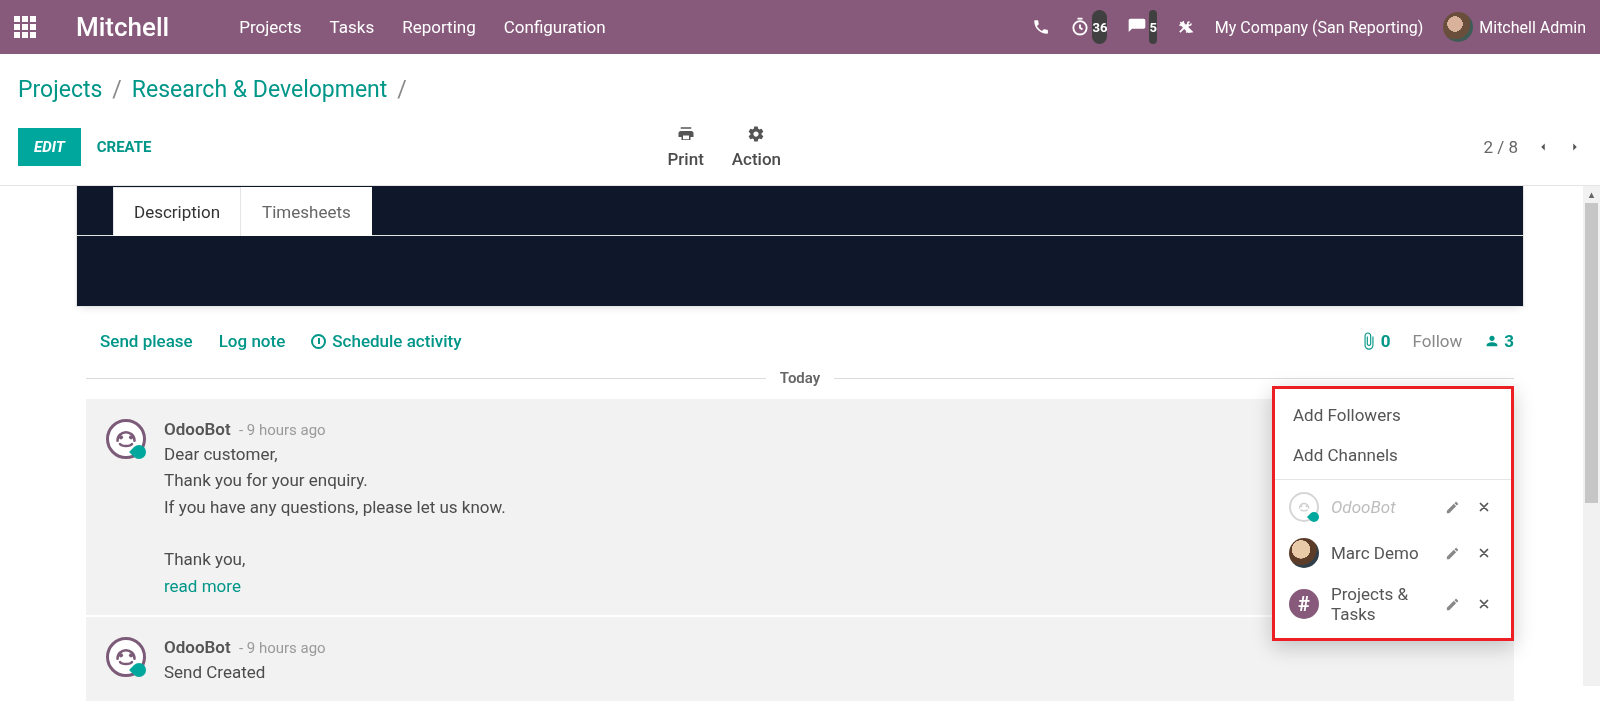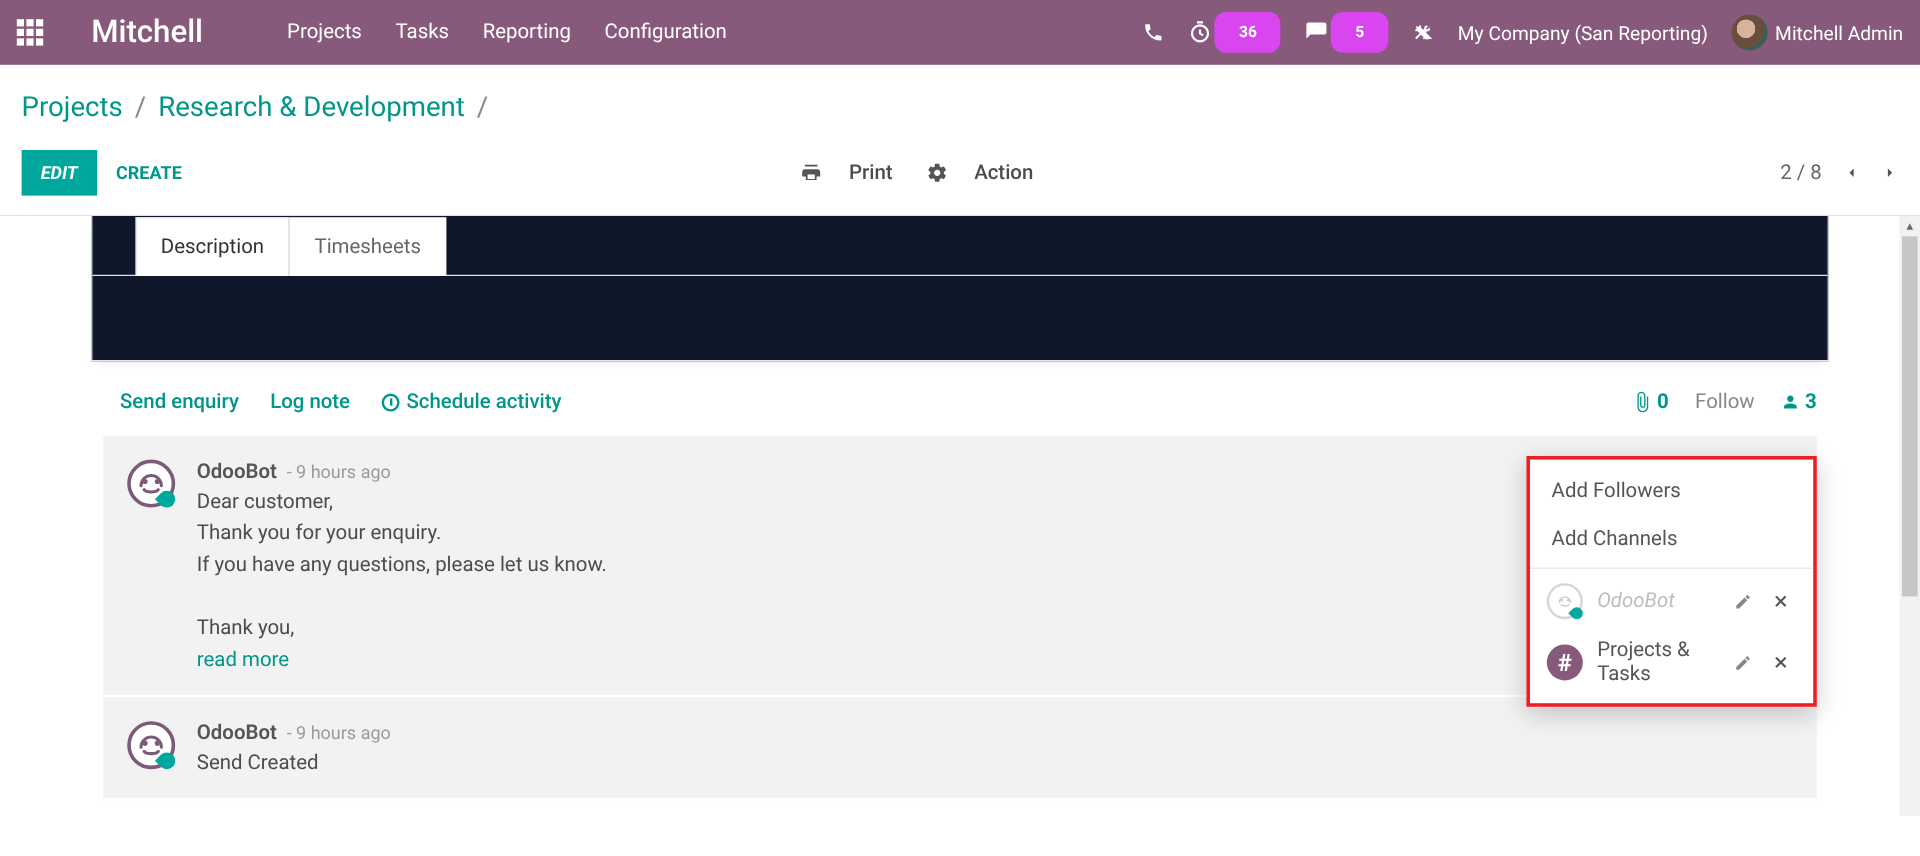--- a/index.html
+++ b/index.html
@@ -6,33 +6,33 @@
   body { width:1600px; height:713px; background:#fff; color:#4c4c4c; overflow:hidden; position:relative; }
   
   .header { height:54px; background:#875a7b; display:flex; align-items:center; color:#fff; padding:0 14px; }
   .apps-icon { width:22px; height:22px; display:grid; grid-template-columns:repeat(3,6px); grid-template-rows:repeat(3,6px); gap:2px; margin-right:40px; cursor:pointer; }
   .apps-icon span { background:#fff; width:6px; height:6px; }
   .brand { font-size:26px; font-weight:500; margin-right:70px; }
   .nav { display:flex; gap:28px; font-size:17px; }
   .nav-item { cursor:pointer; }
   .header-right { margin-left:auto; display:flex; align-items:center; gap:20px; font-size:16px; }
   .hr-icon { cursor:pointer; display:flex; align-items:center; }
-  .badge-pill { background:#d946ef; color:#fff; border-radius:10px; padding:0 20px; font-size:13px; font-weight:bold; height:34px; display:inline-flex; align-items:center; margin-left:2px; }
+  .badge-pill { background:#404040; color:#fff; border-radius:10px; padding:0 0; font-size:13px; font-weight:bold; height:34px; display:inline-flex; align-items:center; margin-left:2px; }
   .avatar-img { width:30px; height:30px; border-radius:50%; background:#b28a9e; margin-right:6px; display:inline-block; background:radial-gradient(circle at 40% 40%, #d8b29a 0 30%, #6a4e3c 31% 60%, #3e5b55 61% 100%); }
   
   .subhead { padding:22px 18px 0 18px; }
   .breadcrumb { font-size:23px; display:flex; align-items:center; gap:10px; flex-wrap:wrap; }
   .breadcrumb a { color:#009688; text-decoration:none; cursor:pointer; }
   .breadcrumb .sep { color:#888; }
   .breadcrumb .current { color:#888; }
   .controls { display:flex; align-items:center; margin-top:22px; }
   .btn-edit { background:#00a79d; color:#fff; font-weight:bold; padding:10px 16px; font-size:15px; border:none; cursor:pointer;font-style:italic; }
   .btn-create { color:#009688; font-weight:bold; padding:10px 16px; font-size:15px; background:none; border:none; cursor:pointer; }
   .mid-actions { margin-left:500px; display:flex; align-items:center; gap:28px; color:#4c4c4c; font-size:17px; }
-  .mid-actions .act { cursor:pointer; display:flex; align-items:center; gap:22px; font-weight:500; }
+  .mid-actions .act { cursor:pointer; display:flex; align-items:center; gap:6px; font-weight:500;flex-direction:column; }
   .pager { margin-left:auto; display:flex; align-items:center; gap:18px; color:#666; font-size:17px; }
   .pager .chev { cursor:pointer; font-size:20px; color:#555; }
   .break-line { border-bottom:1px solid #e5e5e5; margin-top:16px; }
   
   .content-wrap { position:relative; height:calc(713px - 54px - 104px); overflow:visible; }
   .sheet { margin:0 76px; border:1px solid #e5e5e5; border-top:none; box-shadow:0 4px 8px -4px rgba(0,0,0,.15); background:#0f172a; }
   .tabs { display:flex; border-bottom:1px solid #e5e5e5; padding-left:36px; }
   .tab { padding:14px 20px 14px; font-size:17px; color:#666; border:1px solid transparent; border-bottom:none; cursor:pointer; position:relative; top:1px; background:#fff; }
   .tab.active { border-color:#e5e5e5; color:#333; background:#fff; }
   .tab-body { height:70px; }
@@ -185,21 +185,21 @@
 
   <div class="sheet">
     <div class="tabs">
       <div class="tab active">Description</div>
       <div class="tab">Timesheets</div>
     </div>
     <div class="tab-body"></div>
   </div>
 
   <div class="msgbar">
-    <span class="link">Send enquiry</span>
+    <span class="link">Send please</span>
     <span class="link">Log note</span>
     <span class="link">
       <span class="sched-ico"></span>
       <span>Schedule activity</span>
     </span>
     <div class="right">
       <span class="attach">
         <svg width="18" height="18" viewBox="0 0 24 24" fill="#009688">
             <path d="M16.5 6v11.5c0 2.5-2 4.5-4.5 4.5s-4.5-2-4.5-4.5V5c0-1.7 1.3-3 3-3s3 1.3 3 3v10.5c0 .8-.7 1.5-1.5 1.5s-1.5-.7-1.5-1.5V6H9v9.5c0 1.7 1.3 3 3 3s3-1.3 3-3V5c0-2.5-2-4.5-4.5-4.5S6 2.5 6 5v12.5c0 3.3 2.7 6 6 6s6-2.7 6-6V6h-1.5z"></path>
           </svg>
@@ -208,20 +208,25 @@
       <span class="follow-label">Follow</span>
       <span class="followers-count">
         <svg width="16" height="16" viewBox="0 0 24 24" fill="#009688">
             <path d="M12 12c2.2 0 4-1.8 4-4s-1.8-4-4-4-4 1.8-4 4 1.8 4 4 4zm0 2c-2.7 0-8 1.3-8 4v2h16v-2c0-2.7-5.3-4-8-4z"></path>
           </svg>
         <span>3</span>
       </span>
     </div>
   </div>
 
+  <div class="today-div">
+    <div class="line"></div>
+    <div class="txt">Today</div>
+    <div class="line"></div>
+  </div>
 
   <div class="messages">
     <div class="msg">
       <div class="avatar bot-avatar">
         <svg class="bot-svg" viewBox="0 0 40 40">
             <circle cx="20" cy="20" r="17" fill="none"></circle>
             <path d="M10 22c0-6 5-10 10-10s10 4 10 10" fill="none" stroke="#7c5b79" stroke-width="3" stroke-linecap="round"></path>
             <circle cx="14" cy="18" r="2.5" fill="#7c5b79"></circle>
             <circle cx="26" cy="18" r="2.5" fill="#7c5b79"></circle>
             <path d="M13 26c2 3 12 3 14 0" fill="none" stroke="#7c5b79" stroke-width="3" stroke-linecap="round"></path>
@@ -285,20 +290,34 @@
             <path d="M3 17.25V21h3.75L17.8 9.94l-3.75-3.75L3 17.25zM20.7 7c.39-.39.39-1.02 0-1.41l-2.3-2.3c-.39-.39-1.02-.39-1.41 0l-1.83 1.83 3.75 3.75L20.7 7z"></path>
           </svg>
       </span>
       <span class="ico-btn">
         <svg width="14" height="14" viewBox="0 0 24 24" fill="#555">
             <path d="M18 6L6 18M6 6l12 12" stroke="#555" stroke-width="3" stroke-linecap="round"></path>
           </svg>
       </span>
     </div>
     <div class="row">
+      <div class="pop-avatar av-person"></div>
+      <span class="name">Marc Demo</span>
+      <span class="ico-btn">
+        <svg width="15" height="15" viewBox="0 0 24 24" fill="#888">
+            <path d="M3 17.25V21h3.75L17.8 9.94l-3.75-3.75L3 17.25zM20.7 7c.39-.39.39-1.02 0-1.41l-2.3-2.3c-.39-.39-1.02-.39-1.41 0l-1.83 1.83 3.75 3.75L20.7 7z"></path>
+          </svg>
+      </span>
+      <span class="ico-btn">
+        <svg width="14" height="14" viewBox="0 0 24 24" fill="#555">
+            <path d="M18 6L6 18M6 6l12 12" stroke="#555" stroke-width="3" stroke-linecap="round"></path>
+          </svg>
+      </span>
+    </div>
+    <div class="row">
       <div class="pop-avatar av-channel">#</div>
       <span class="name">Projects &amp; Tasks</span>
       <span class="ico-btn">
         <svg width="15" height="15" viewBox="0 0 24 24" fill="#888">
             <path d="M3 17.25V21h3.75L17.8 9.94l-3.75-3.75L3 17.25zM20.7 7c.39-.39.39-1.02 0-1.41l-2.3-2.3c-.39-.39-1.02-.39-1.41 0l-1.83 1.83 3.75 3.75L20.7 7z"></path>
           </svg>
       </span>
       <span class="ico-btn">
         <svg width="14" height="14" viewBox="0 0 24 24" fill="#555">
             <path d="M18 6L6 18M6 6l12 12" stroke="#555" stroke-width="3" stroke-linecap="round"></path>

